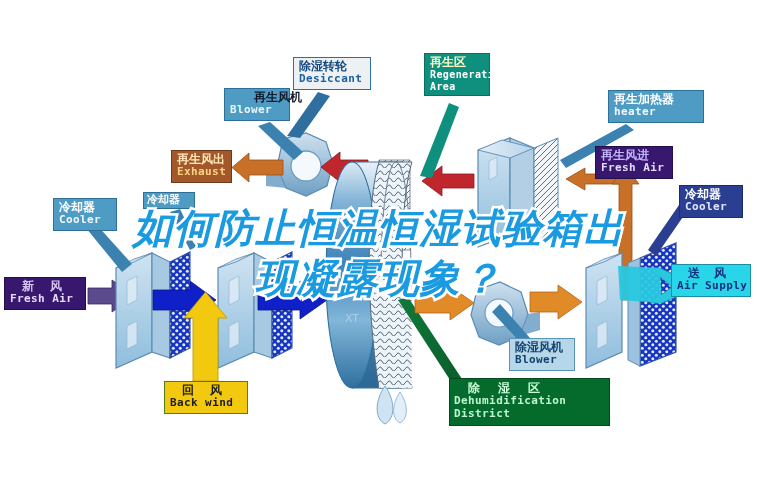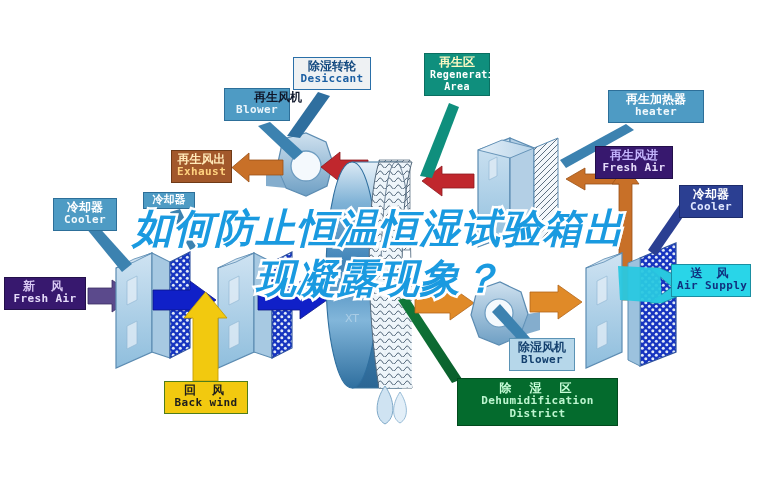--- a/index.html
+++ b/index.html
@@ -13,21 +13,21 @@
     width:757px;height:488px;
     background:#ffffff;
     overflow:hidden;
   }
   #svg-diagram{position:absolute;left:0;top:0;width:757px;height:488px;}
 
   
   .lbl{
     position:absolute;
     box-sizing:border-box;
-    text-align:center;
+    text-align:left;
     line-height:1.12;
     white-space:nowrap;
     padding:2px 5px 3px 5px;
     letter-spacing:0px;
   }
   .lbl .cn{
     display:block;
     font-family:"DejaVu Sans","Liberation Sans",sans-serif;
     font-weight:bold;
     font-size:12px;
@@ -132,21 +132,20 @@
     left:164px;top:381px;width:84px;
     background:#f2c90f;border:1px solid #4f7d1c;
   }
   .lbl-back-wind .cn{color:#1d1d1d;letter-spacing:16px;padding-left:12px;}
   .lbl-back-wind .en{color:#1d1d1d;}
 
   .lbl-dehum-district{
     left:449px;top:378px;width:161px;
     background:#046b2d;border:1px solid #024a1e;
     padding:3px 4px 4px 4px;
-    margin-left:8px;
   }
   .lbl-dehum-district .cn{color:#c9ffd9;letter-spacing:18px;padding-left:14px;}
   .lbl-dehum-district .en{color:#bdf5cf;font-size:11px;white-space:normal;line-height:1.15;}
 
   
   #title-overlay{
     position:absolute;
     left:0;top:203px;
     width:757px;
     text-align:center;

